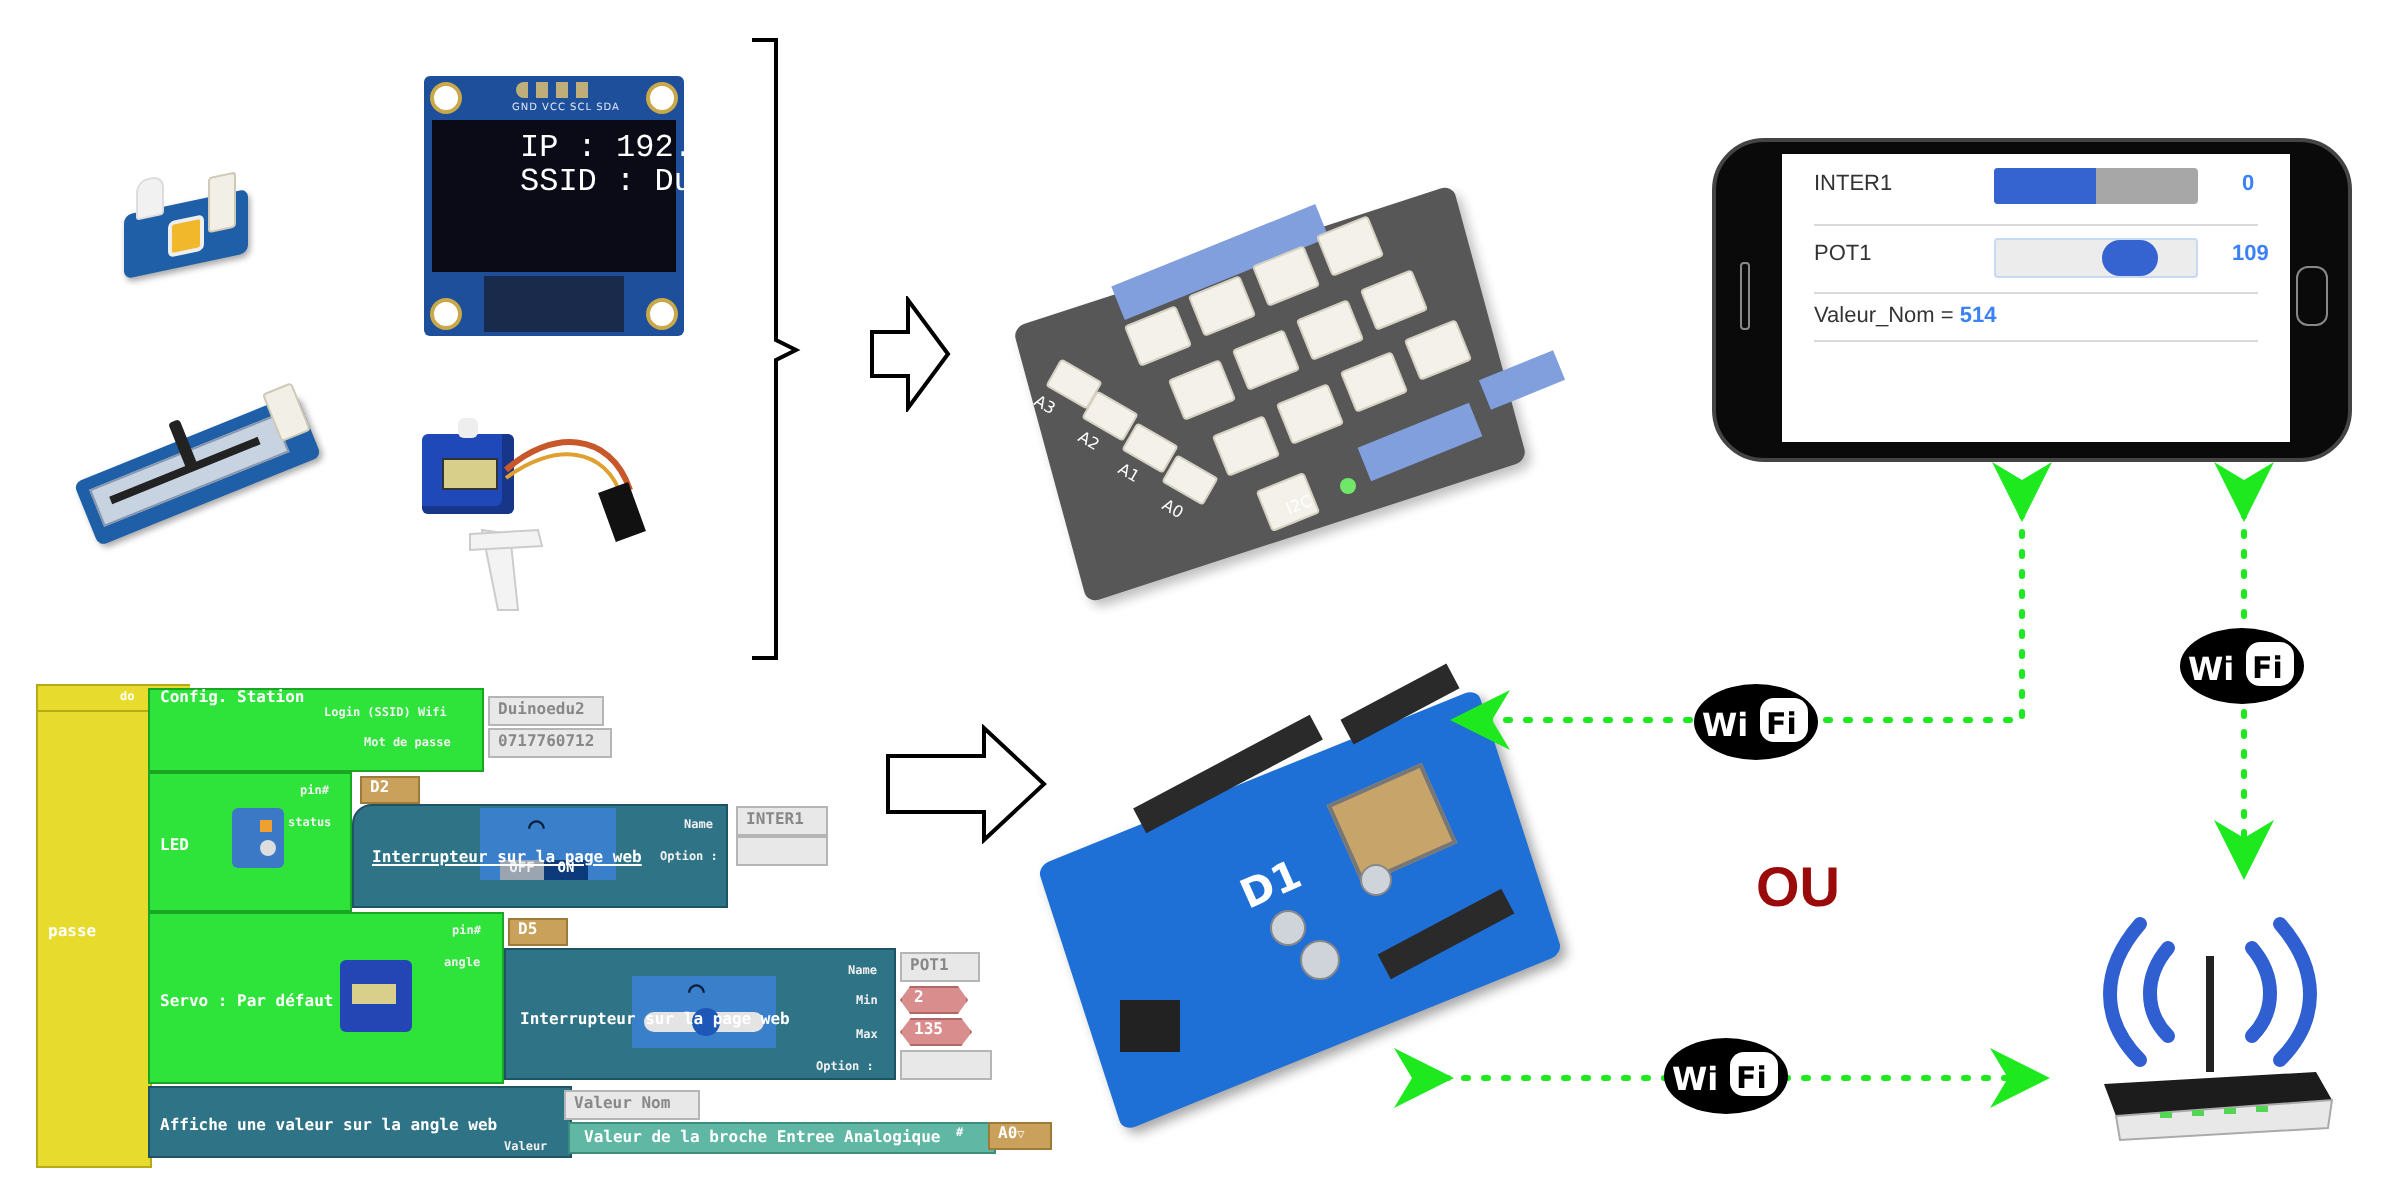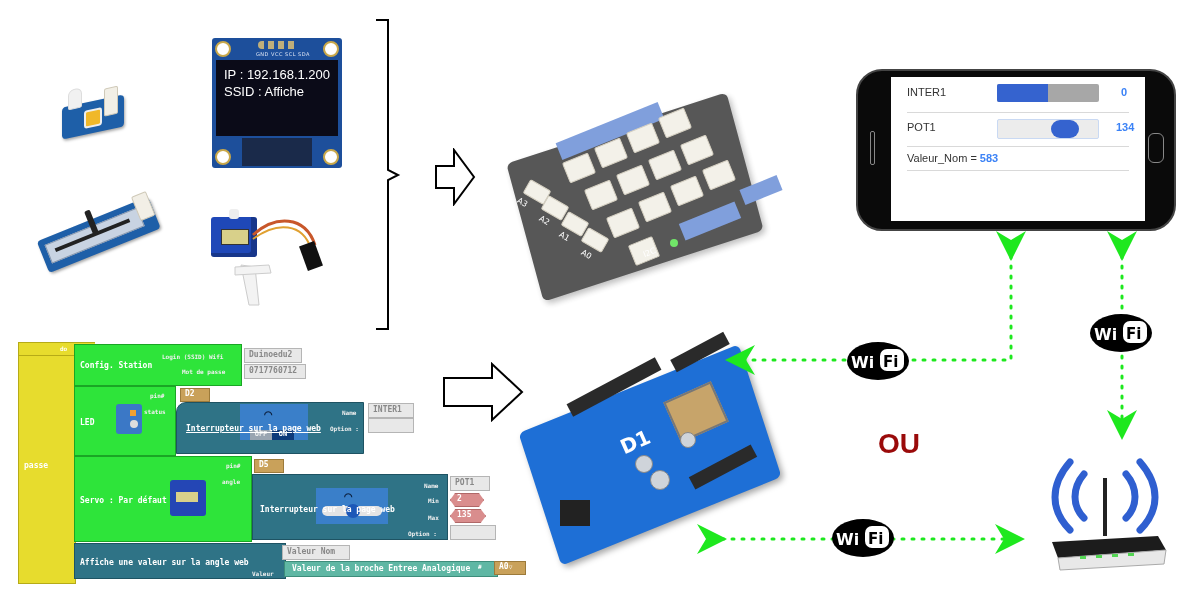--- a/index.html
+++ b/index.html
@@ -7,21 +7,21 @@
   .abs { position:absolute; }
 
   
   .pcb { background:#1e5fa8; border-radius:4px; box-shadow:1px 2px 3px rgba(0,0,0,.35); }
   .grove-conn { background:#f2efe6; border:1px solid #cfc9b8; border-radius:2px; }
 
   
   .oled-board { background:#1d4f9b; border-radius:3px; }
   .oled-hole { width:12px; height:12px; border-radius:50%; background:#fff; border:2px solid #c9a84a; }
   .oled-screen { background:#0b0b18; }
-  .oled-text { color:#ffffff; font-family:Liberation Sans, sans-serif; font-size:13px; line-height:17px; white-space:nowrap; }
+  .oled-text { color:#ffffff; font-family:Liberation Mono, monospace; font-size:16px; line-height:17px; white-space:nowrap;margin-left:36px; }
   .oled-pins { color:#dfe6f5; font-size:5px; letter-spacing:.5px; }
 
   
   .brace { stroke:#000; stroke-width:2; fill:none; }
   .hollow-arrow { stroke:#000; stroke-width:2; fill:#fff; }
 
   
   .blk { font-family:"DejaVu Sans Mono", monospace; font-weight:bold; color:#fff; font-size:8px; }
   .blk-yellow { background:#e7dc2d; border:1px solid #b6ab17; }
   .blk-green { background:#2ee43a; border:1px solid #1aa525; }
@@ -56,21 +56,21 @@
 
 <div class="abs oled-board" style="left:212px;top:38px;width:130px;height:130px;">
   <div class="abs oled-hole" style="left:3px;top:3px;"></div>
   <div class="abs oled-hole" style="right:3px;top:3px;"></div>
   <div class="abs oled-hole" style="left:3px;bottom:3px;"></div>
   <div class="abs oled-hole" style="right:3px;bottom:3px;"></div>
   <div class="abs oled-pins" style="left:44px;top:13px;">GND VCC SCL SDA</div>
   <div class="abs" style="left:46px;top:3px;width:40px;height:8px;background:repeating-linear-gradient(90deg,#bfae7a 0 6px,transparent 6px 10px);border-radius:4px;"></div>
   <div class="abs oled-screen" style="left:4px;top:22px;width:122px;height:76px;">
     <div class="abs oled-text" style="left:8px;top:6px;">IP : 192.168.1.200</div>
-    <div class="abs oled-text" style="left:8px;top:23px;">SSID : Affiche</div>
+    <div class="abs oled-text" style="left:8px;top:23px;">SSID : Duinoedu</div>
   </div>
   <div class="abs" style="left:30px;top:100px;width:70px;height:28px;background:#1a2a4a;"></div>
 </div>
 
 <div class="abs" style="left:38px;top:208px;width:120px;height:50px;transform:rotate(-22deg);">
   <div class="pcb abs" style="left:0;top:10px;width:120px;height:34px;"></div>
   <div class="abs" style="left:6px;top:16px;width:98px;height:18px;background:#c8d3e2;border:1px solid #8797ad;"></div>
   <div class="abs" style="left:14px;top:23px;width:80px;height:4px;background:#222;"></div>
   <div class="abs" style="left:55px;top:0px;width:6px;height:26px;background:#222;border-radius:2px;"></div>
   <div class="grove-conn abs" style="left:104px;top:4px;width:14px;height:24px;"></div>
@@ -130,21 +130,21 @@
 </div>
 
 <div class="abs blk" style="left:0;top:0;width:530px;height:600px;">
 
   <div class="abs blk-yellow" style="left:18px;top:342px;width:56px;height:240px;"></div>
   <div class="abs blk-yellow" style="left:18px;top:342px;width:76px;height:12px;border-right:none;"></div>
   <div class="abs blk-small" style="left:60px;top:345px;color:#fff;">do</div>
   <div class="abs" style="left:24px;top:461px;">passe</div>
 
   <div class="abs blk-green" style="left:74px;top:344px;width:166px;height:40px;"></div>
-  <div class="abs" style="left:80px;top:361px;text-align:center;">Config. Station</div>
+  <div class="abs" style="left:80px;top:344px;text-align:center;">Config. Station</div>
   <div class="abs blk-small" style="left:162px;top:353px;">Login (SSID) Wifi</div>
   <div class="abs blk-small" style="left:182px;top:368px;">Mot de passe</div>
   <div class="abs blk-field" style="left:244px;top:348px;width:48px;height:11px;">Duinoedu2</div>
   <div class="abs blk-field" style="left:244px;top:364px;width:52px;height:11px;">0717760712</div>
 
   <div class="abs blk-green" style="left:74px;top:386px;width:100px;height:68px;"></div>
   <div class="abs" style="left:80px;top:418px;">LED</div>
   <div class="abs blk-small" style="left:150px;top:392px;">pin#</div>
   <div class="abs blk-small" style="left:144px;top:408px;">status</div>
   <div class="abs blk-pin" style="left:180px;top:388px;width:24px;height:12px;padding-left:4px;">D2</div>
@@ -228,25 +228,25 @@
     <div class="abs" style="left:106px;top:7px;width:102px;height:18px;background:#a7a7a7;border-radius:2px;overflow:hidden;">
       <div class="abs" id="sw-fill" style="left: 0px; top: 0px; height: 18px; background: rgb(53, 99, 207); width: 50%;"></div>
     </div>
     <div class="abs phone-val" style="left:230px;top:9px;">0</div>
     <div class="abs phone-sep" style="left:16px;top:35px;width:222px;"></div>
 
     <div class="abs phone-row-label" style="left:16px;top:44px;">POT1</div>
     <div class="abs" style="left:106px;top:42px;width:100px;height:18px;background:#ececec;border:1px solid #c9d9f3;border-radius:2px;">
       <div class="abs" id="pot-thumb" style="top: 0px; width: 28px; height: 18px; border-radius: 9px; background: rgb(53, 99, 207); left: calc(75% - 22px);"></div>
     </div>
-    <div class="abs phone-val" style="left:225px;top:44px;">134</div>
+    <div class="abs phone-val" style="left:225px;top:44px;">109</div>
     <div class="abs phone-sep" style="left:16px;top:69px;width:222px;"></div>
 
     <div class="abs phone-row-label" style="left:16px;top:75px;">
-      <span>Valeur_Nom = </span><span class="phone-val">583</span>
+      <span>Valeur_Nom = </span><span class="phone-val">514</span>
     </div>
     <div class="abs phone-sep" style="left:16px;top:93px;width:222px;"></div>
   </div>
 </div>
 
 <div class="abs" style="left:1040px;top:450px;width:130px;height:125px;">
   <svg class="abs" style="left:0;top:0;" width="130" height="125">
     <path d="M30 12 C10 35, 10 60, 30 80" stroke="#2f5fd0" stroke-width="7" fill="none" stroke-linecap="round"></path>
     <path d="M44 24 C32 38, 32 56, 44 68" stroke="#2f5fd0" stroke-width="7" fill="none" stroke-linecap="round"></path>
     <path d="M86 24 C98 38, 98 56, 86 68" stroke="#2f5fd0" stroke-width="7" fill="none" stroke-linecap="round"></path>

